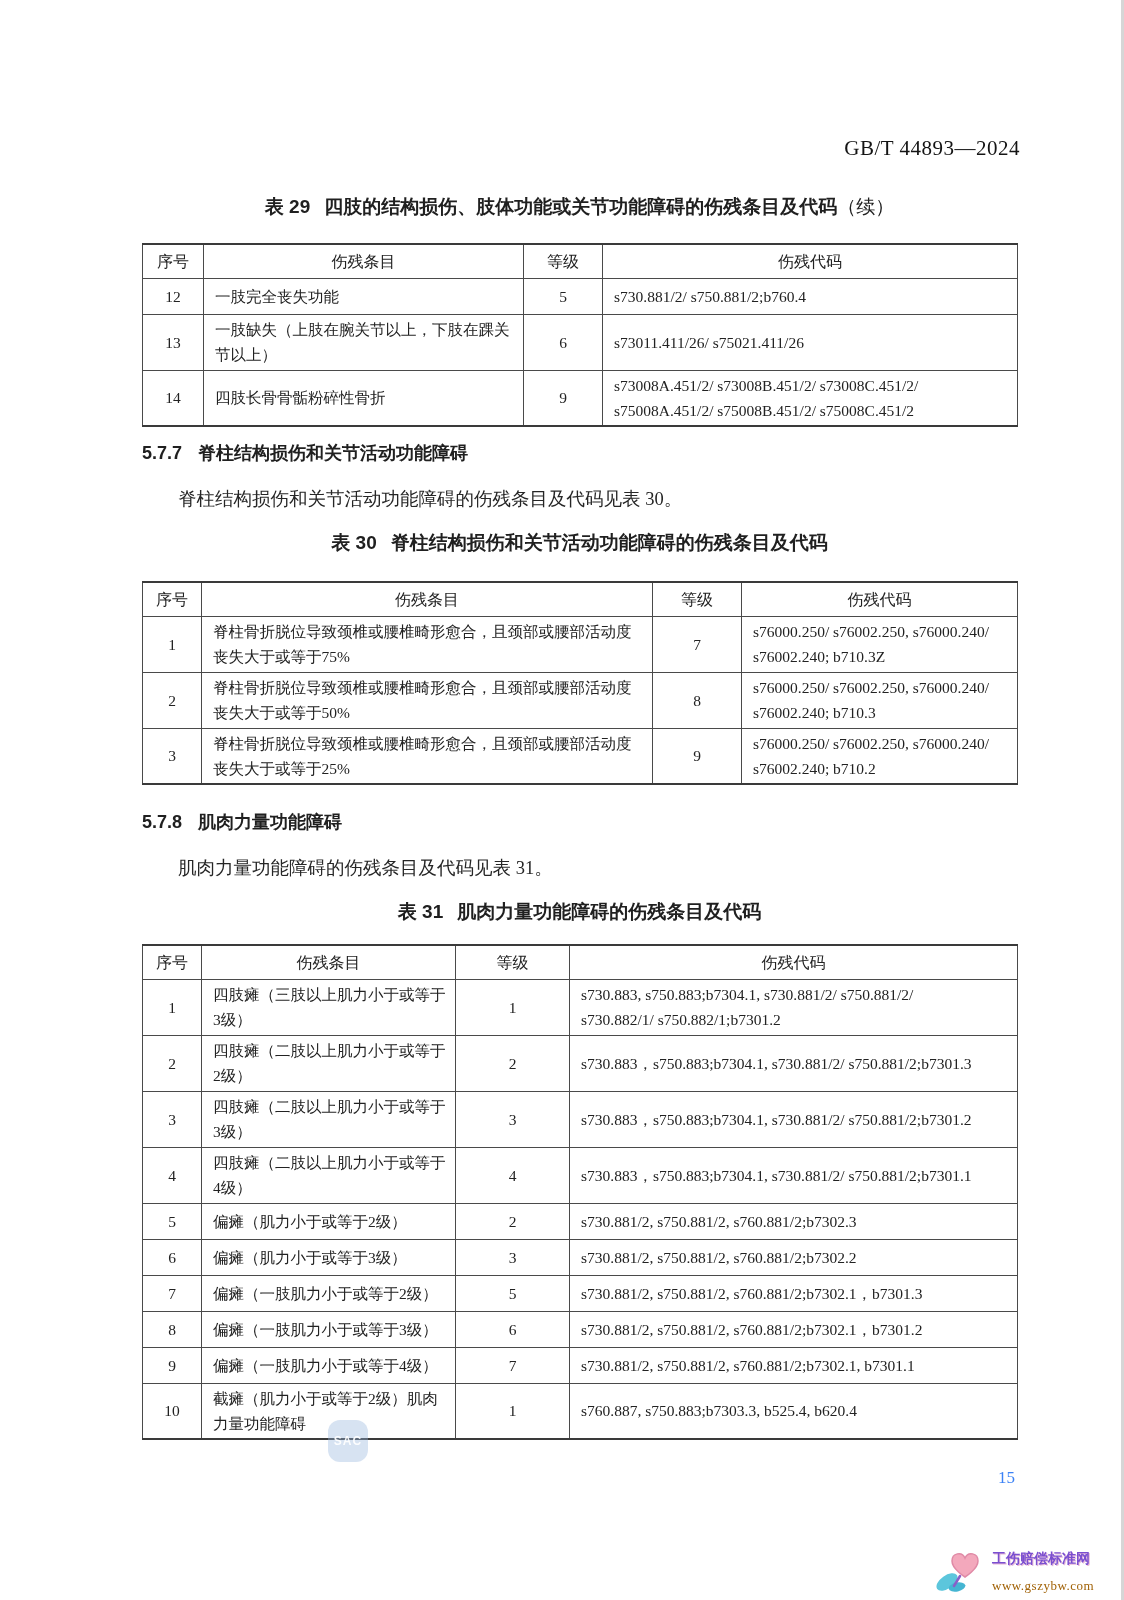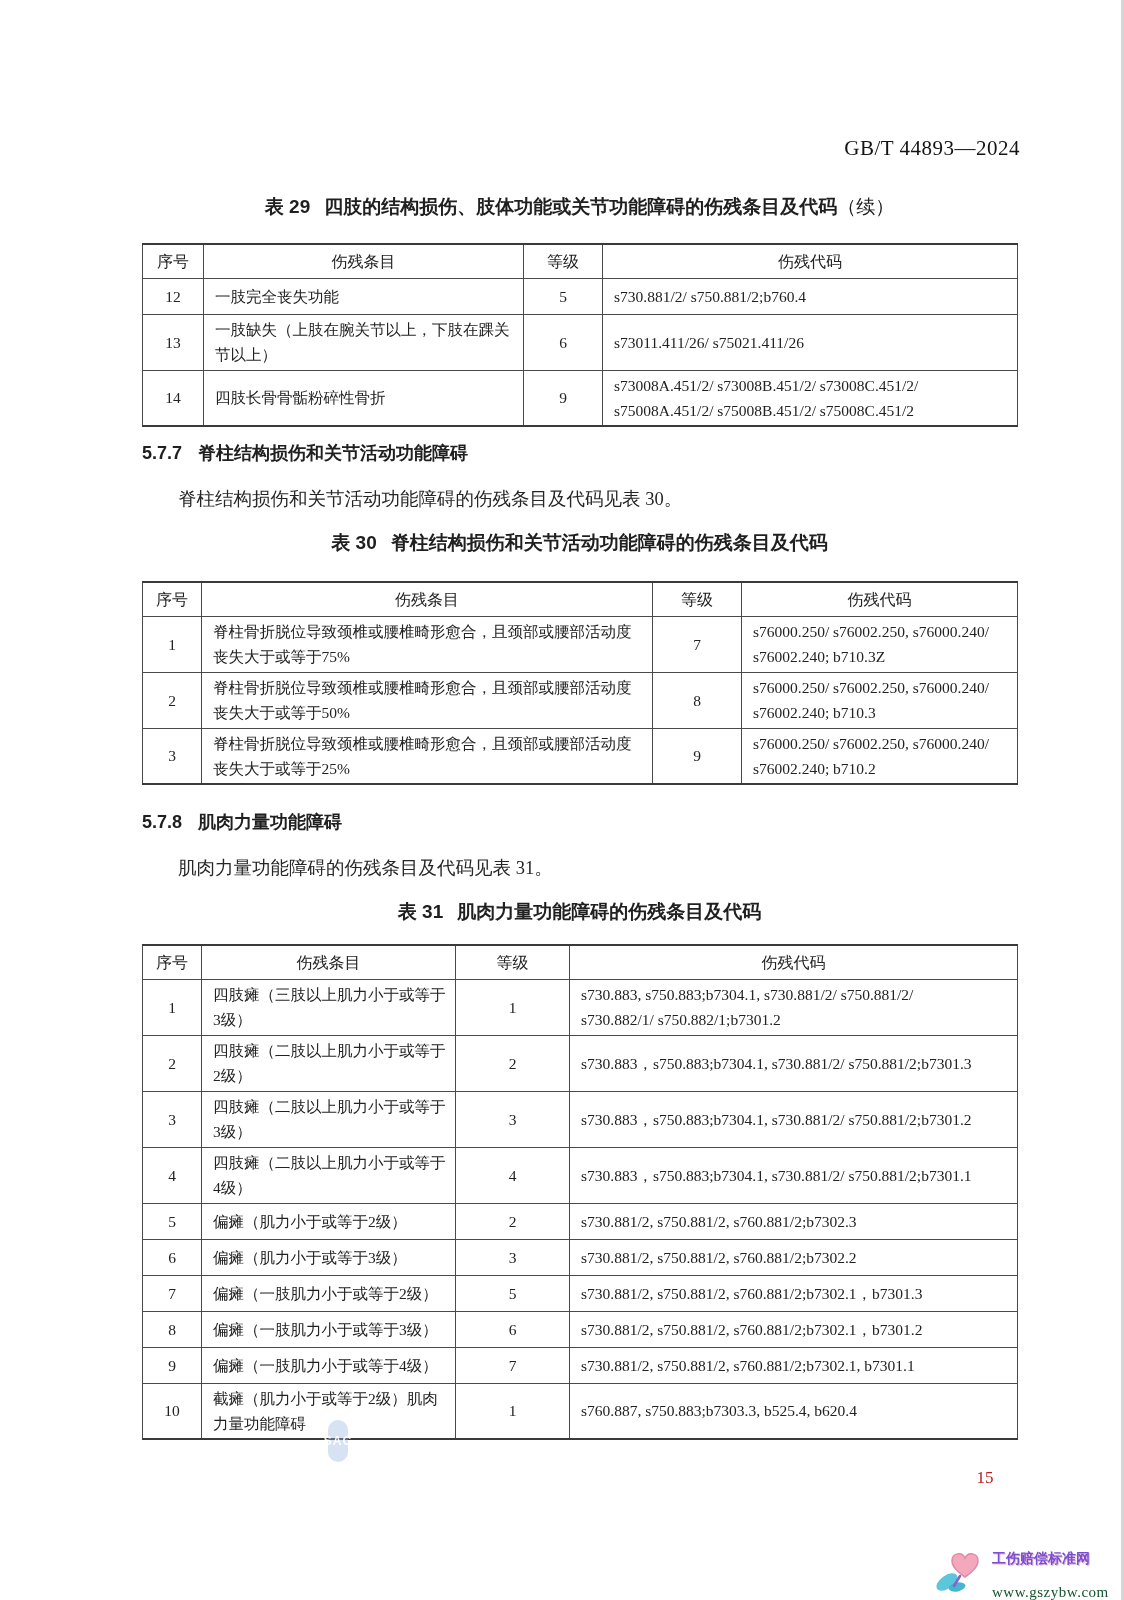--- a/index.html
+++ b/index.html
@@ -58,42 +58,42 @@
     padding:0;
   }
   .gb th { height:34px; text-align:center; font-size:16px; }
   .gb tr.h1 td { height:36px; }
   .gb tr.h2 td { height:56px; }
   .gb td.c { text-align:center; }
   .gb td.l { text-align:left; padding-left:11px; padding-right:6px; }
   .gb td.code { text-align:left; padding-left:11px; padding-right:4px; white-space:pre-line; }
   .page-num {
     position:absolute; top:1468px; left:955px; width:60px;
-    text-align:center; font-size:17px; color:#b91c1c;
+    text-align:right; font-size:17px; color:#3b82f6;
   }
   .sac-wm {
-    position:absolute; left:328px; top:1420px; width:20px; height:42px;
+    position:absolute; left:328px; top:1420px; width:40px; height:42px;
     background:rgba(150,182,221,.38); border-radius:12px;
     display:flex; align-items:center; justify-content:center;
     font-family:"Liberation Sans", sans-serif; font-weight:bold;
     font-size:12px; letter-spacing:1px; color:rgba(255,255,255,.92);
   }
   .site-wm {
     position:absolute; left:934px; top:1546px;
     display:flex; align-items:flex-start;
   }
   .site-wm .txt { margin-left:4px; }
   .site-name {
     font-family:"Liberation Sans", sans-serif;
     font-weight:bold; font-size:14px; line-height:24px;
     color:#7a4fd0; text-shadow:1px 1px 0 #e9bcd8; white-space:nowrap;
   }
   .site-url {
-    font-size:15px; letter-spacing:.5px; color:#14532d;
-    text-align:center; margin-top:14px;
+    font-size:13px; letter-spacing:.5px; color:#a16207;
+    text-align:center; margin-top:8px;
   }
 </style>
 </head>
 <body>
 
 <div class="page">
   <div class="page-edge"></div>
 
   <div class="doc-code">GB/T 44893—2024</div>
 

